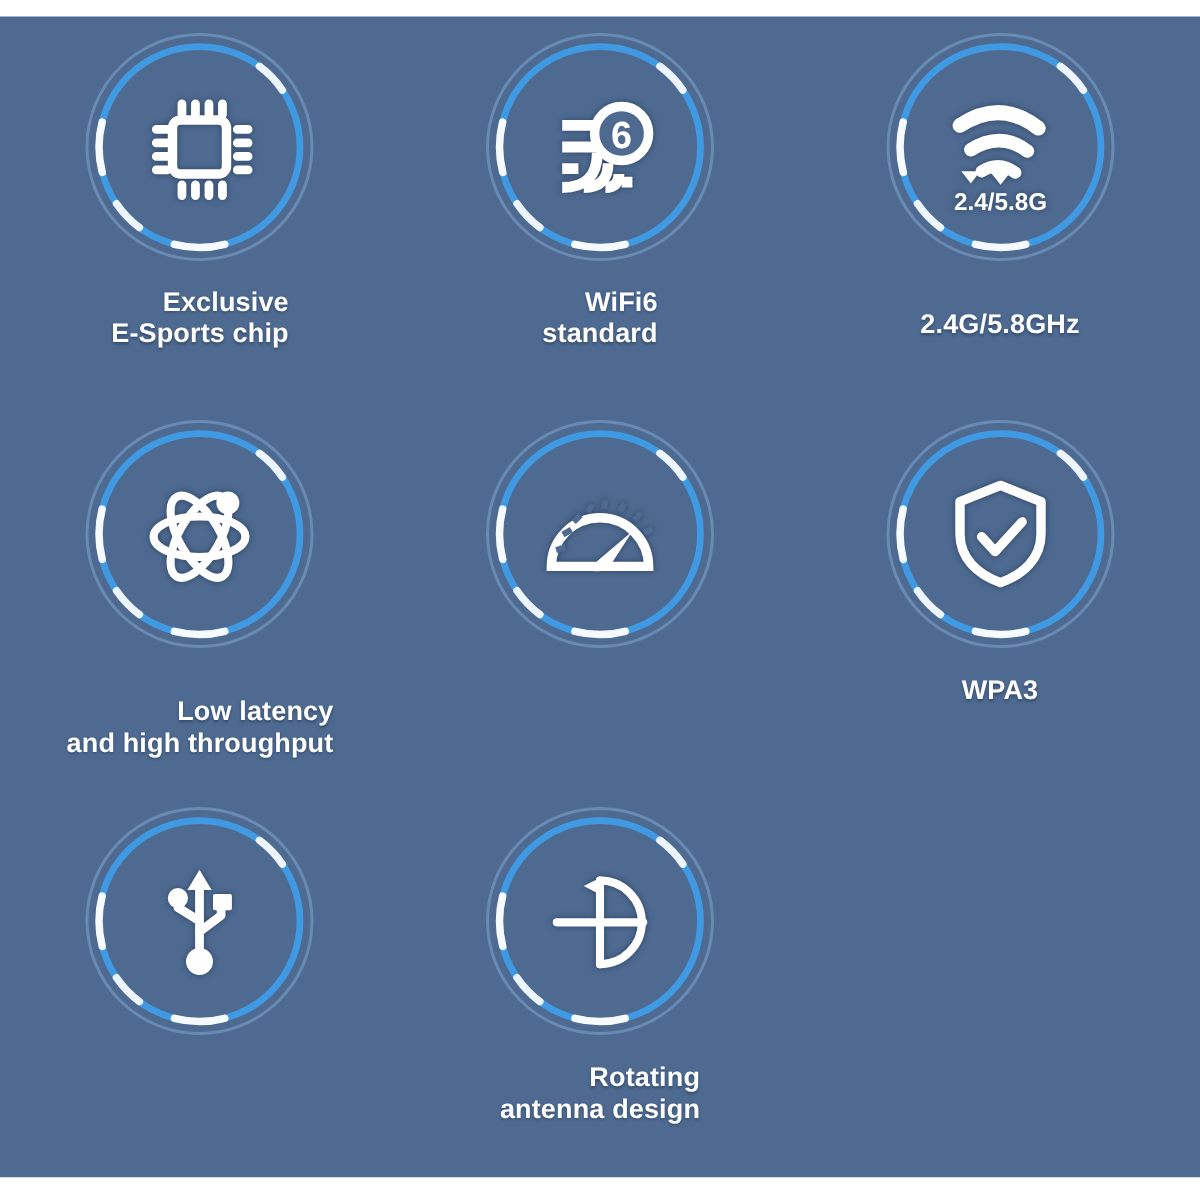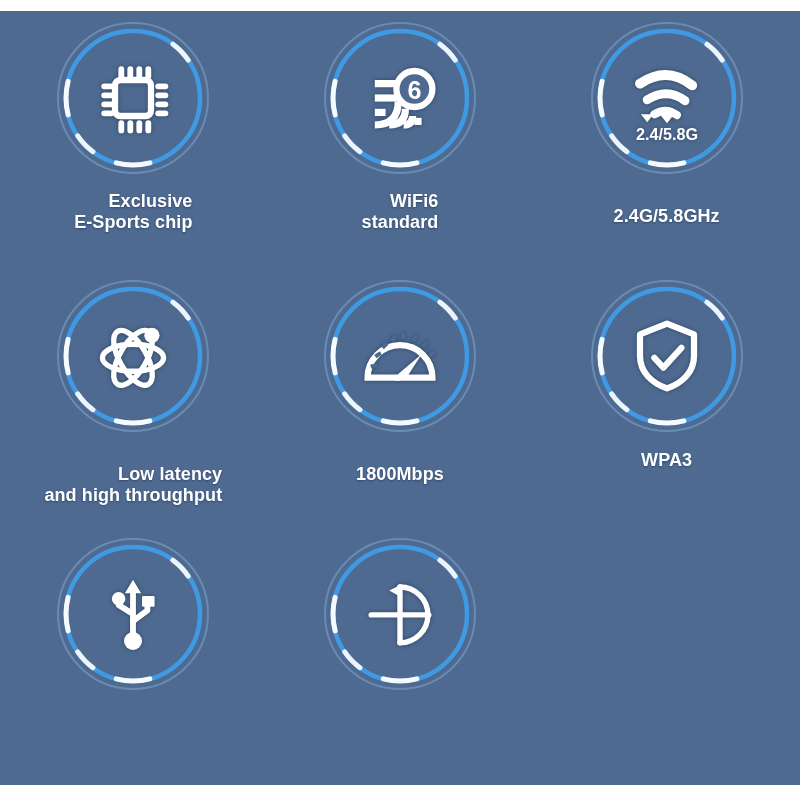--- a/index.html
+++ b/index.html
@@ -194,21 +194,20 @@
               <path d="M65 33.2 L68 27.2"></path>
               <path d="M75.5 39.6 L80.3 34.4"></path>
               <path d="M82.5 49.4 L88.8 46"></path>
             </g>
             <path d="M45 74 L48 70 L74 48 L56 76z" fill="#fff"></path>
             <path d="M44 70 l9 0 l0 8 l-9 0z" fill="#fff" opacity="0"></path>
             <path d="M40.5 72 a7 7 0 0 0 13 2z" fill="#fff"></path>
           </svg>
         </div>
       </div>
-      <div class="label">1800Mbps</div>
     </div>
 
     <div class="cell r3">
       <div class="badge">
         <svg class="ring" viewBox="0 0 158 158">
           <circle cx="79" cy="79" r="75" fill="none" stroke="#7fa6cf" stroke-width="2" opacity=".55"></circle>
           <circle cx="79" cy="79" r="67" fill="none" stroke="#3f9de8" stroke-width="4.5" opacity=".95"></circle>
           <circle cx="79" cy="79" r="67" fill="none" stroke="#ffffff" stroke-width="5" stroke-linecap="round" stroke-dasharray="34 387" stroke-dashoffset="-193" opacity=".95"></circle>
           <circle cx="79" cy="79" r="67" fill="none" stroke="#ffffff" stroke-width="5" stroke-linecap="round" stroke-dasharray="34 387" stroke-dashoffset="-88" opacity=".95"></circle>
           <circle cx="79" cy="79" r="67" fill="none" stroke="#ffffff" stroke-width="5" stroke-linecap="round" stroke-dasharray="22 399" stroke-dashoffset="-358" opacity=".9"></circle>
@@ -264,18 +263,20 @@
           <svg viewBox="0 0 100 100">
             <g stroke="#fff" stroke-width="6" fill="none" stroke-linecap="round">
               <path d="M50 20 V82"></path>
               <path d="M18 51 H82"></path>
               <path d="M50 20 a31 31 0 0 1 0 62" stroke-width="6"></path>
             </g>
             <path d="M52 17 l-14 7 l13 7z" fill="#fff"></path>
           </svg>
         </div>
       </div>
+      <div class="label">Rotating
+antenna design</div>
     </div>
 
   </div>
 </div>
 
 <div class="botband"></div>
 
 </body></html>

